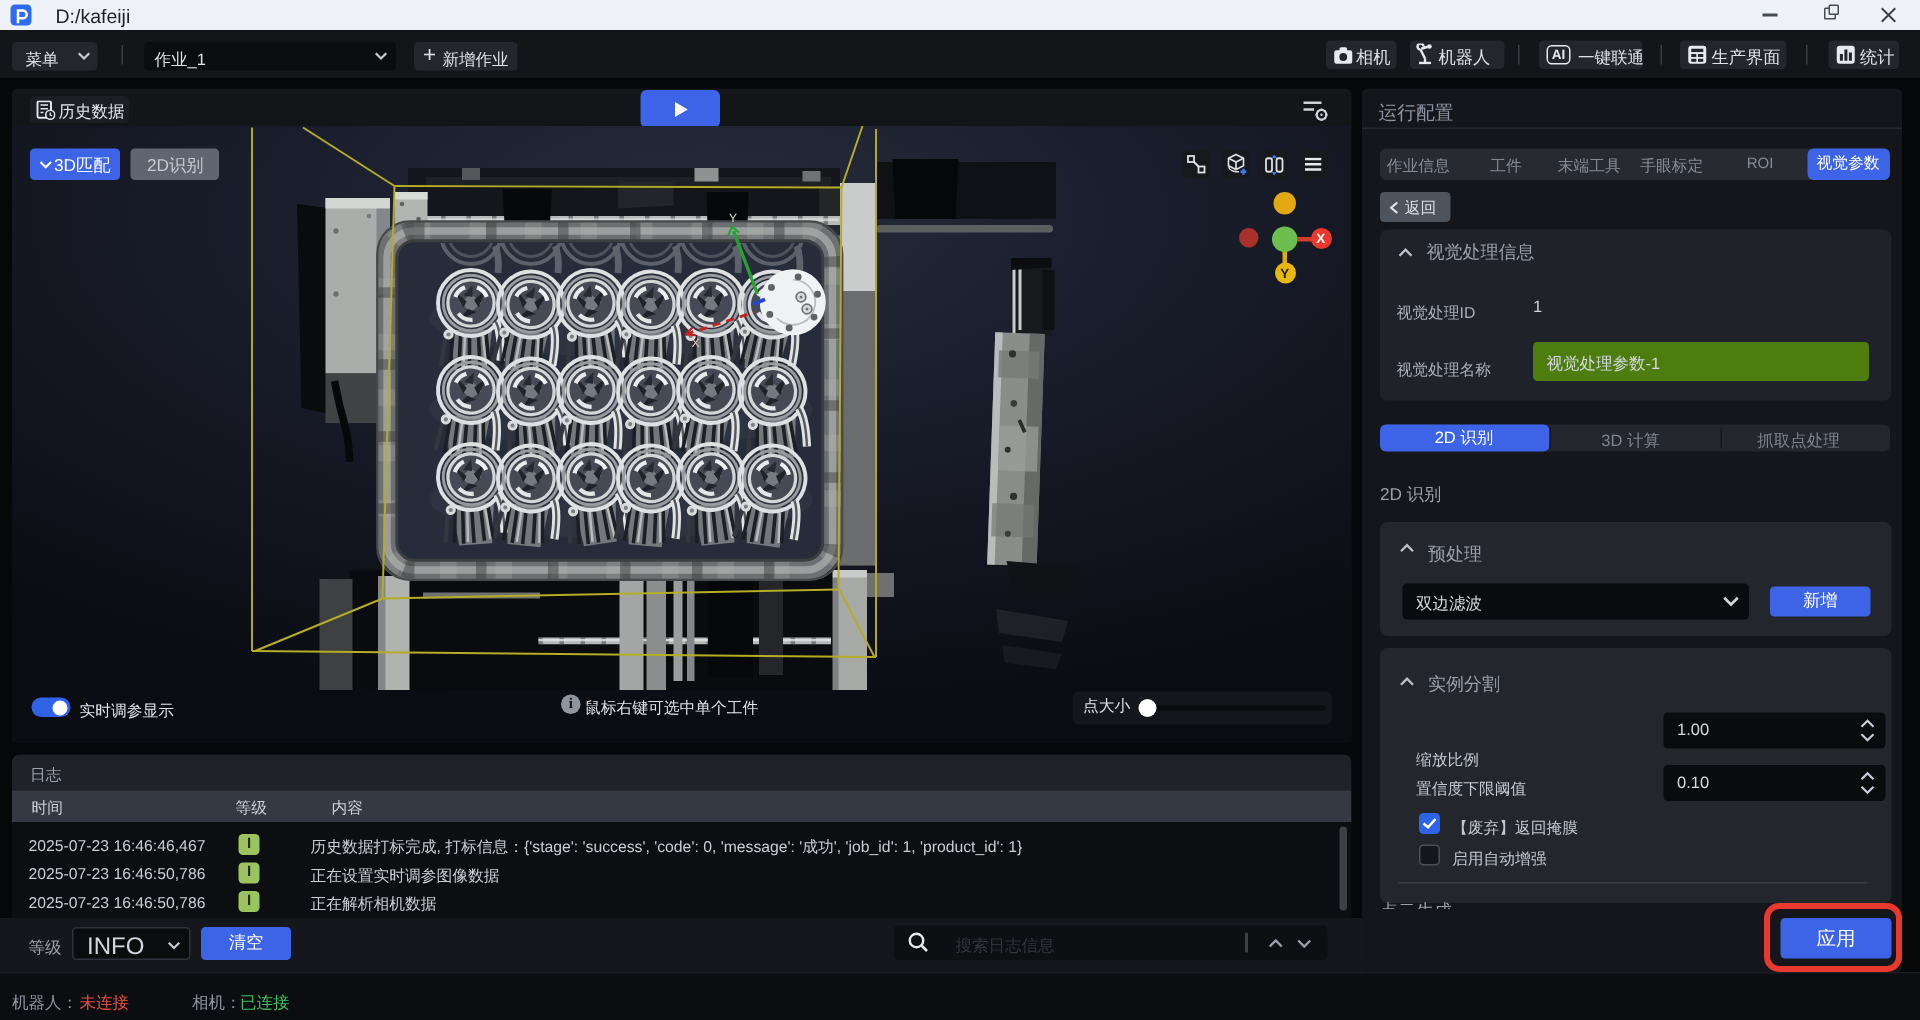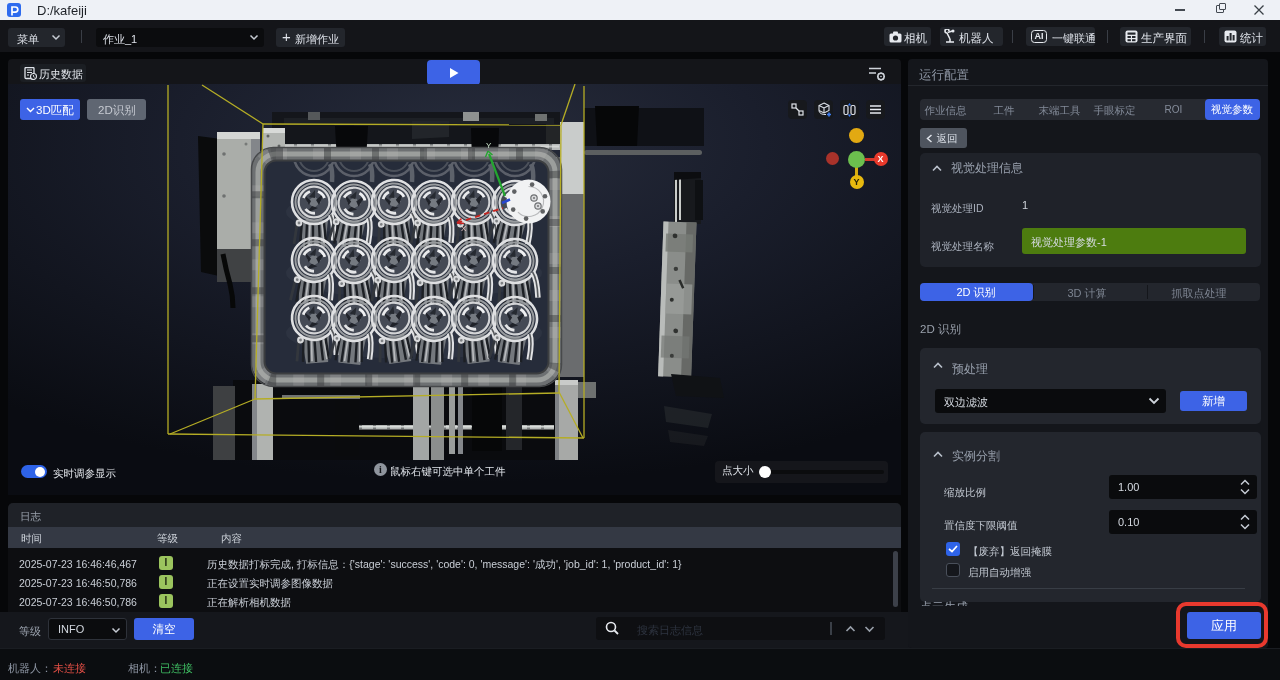--- a/index.html
+++ b/index.html
@@ -419,21 +419,21 @@
     <div class="abs txt" style="left:199px;top:74px;font-size:10.5px;color:#c9ced6;">正在设置实时调参图像数据</div>
     <div class="abs txt" style="left:11px;top:93px;font-size:10.5px;color:#c9ced6;">2025-07-23 16:46:50,786</div>
     <div class="abs" style="left:151px;top:91px;width:14px;height:14px;background:#9bc45e;border-radius:3px;color:#222c12;font-size:10px;font-weight:bold;text-align:center;line-height:14px;">I</div>
     <div class="abs txt" style="left:199px;top:93px;font-size:10.5px;color:#c9ced6;">正在解析相机数据</div>
     <div class="abs" style="left:885px;top:48px;width:5px;height:56px;background:#3c4049;border-radius:2.5px;"></div>
   </div>
 
   <div class="abs" style="left:0;top:612px;width:910px;height:36px;background:#15171c;">
     <span class="abs txt" style="left:19px;top:12px;font-size:11px;color:#9aa2ad;">等级</span>
     <div class="abs" style="left:48px;top:6px;width:79px;height:22px;background:#0b0c0e;border:1px solid #2e323a;border-radius:3px;">
-      <span class="abs txt" style="left:9px;top:4px;font-size:11px;color:#d2d7de;">INFO</span>
+      <span class="abs txt" style="left:9px;top:4px;font-size:16px;color:#d2d7de;">INFO</span>
       <svg class="abs" style="left:62px;top:8px" width="10" height="7">
           <path d="M1.5 1.5 L5 5 L8.5 1.5" stroke="#c7ccd4" stroke-width="1.5" fill="none"></path>
         </svg>
     </div>
     <div class="abs" style="left:134px;top:6px;width:60px;height:22px;background:#3d63e6;border-radius:3px;color:#fff;font-size:11.5px;text-align:center;line-height:22px;">清空</div>
     <div class="abs" style="left:596px;top:5px;width:289px;height:23px;background:#0e0f12;border-radius:3px;">
       <svg class="abs" style="left:9px;top:4px" width="15" height="15">
           <circle cx="6" cy="6" r="4.5" fill="none" stroke="#e7eaef" stroke-width="1.6"></circle>
           <path d="M9.5 9.5 L13 13" stroke="#e7eaef" stroke-width="1.8"></path>
         </svg>
@@ -503,21 +503,21 @@
       </div>
       <div class="abs" style="left:260px;top:43px;width:67px;height:20px;background:#3d63e6;border-radius:3px;color:#fff;font-size:11.5px;text-align:center;line-height:20px;">新增</div>
     </div>
 
     <div class="abs" style="left:12px;top:373px;width:341px;height:170px;background:#23262d;border-radius:5px;">
       <svg class="abs" style="left:13px;top:19px" width="10" height="7">
           <path d="M1 5.5 L5 1.5 L9 5.5" stroke="#b9c0cb" stroke-width="1.6" fill="none"></path>
         </svg>
       <span class="abs txt" style="left:32px;top:16px;font-size:12px;color:#98a0ad;">实例分割</span>
 
-      <span class="abs txt" style="left:24px;top:54px;font-size:10.5px;color:#c3c9d2;">缩放比例</span>
+      <span class="abs txt" style="left:24px;top:68px;font-size:10.5px;color:#c3c9d2;">缩放比例</span>
       <div class="abs" style="left:189px;top:43px;width:148px;height:24px;background:#0a0b0d;border-radius:3px;">
         <span class="abs txt" style="left:9px;top:6px;font-size:11px;color:#d5dae1;">1.00</span>
         <svg class="abs" style="left:131px;top:4px" width="10" height="7">
             <path d="M1 5.5 L5 1.5 L9 5.5" stroke="#c6ccd5" stroke-width="1.5" fill="none"></path>
           </svg>
         <svg class="abs" style="left:131px;top:13px" width="10" height="7">
             <path d="M1 1.5 L5 5.5 L9 1.5" stroke="#c6ccd5" stroke-width="1.5" fill="none"></path>
           </svg>
       </div>
       <span class="abs txt" style="left:24px;top:87px;font-size:10.5px;color:#c3c9d2;">置信度下限阈值</span>

